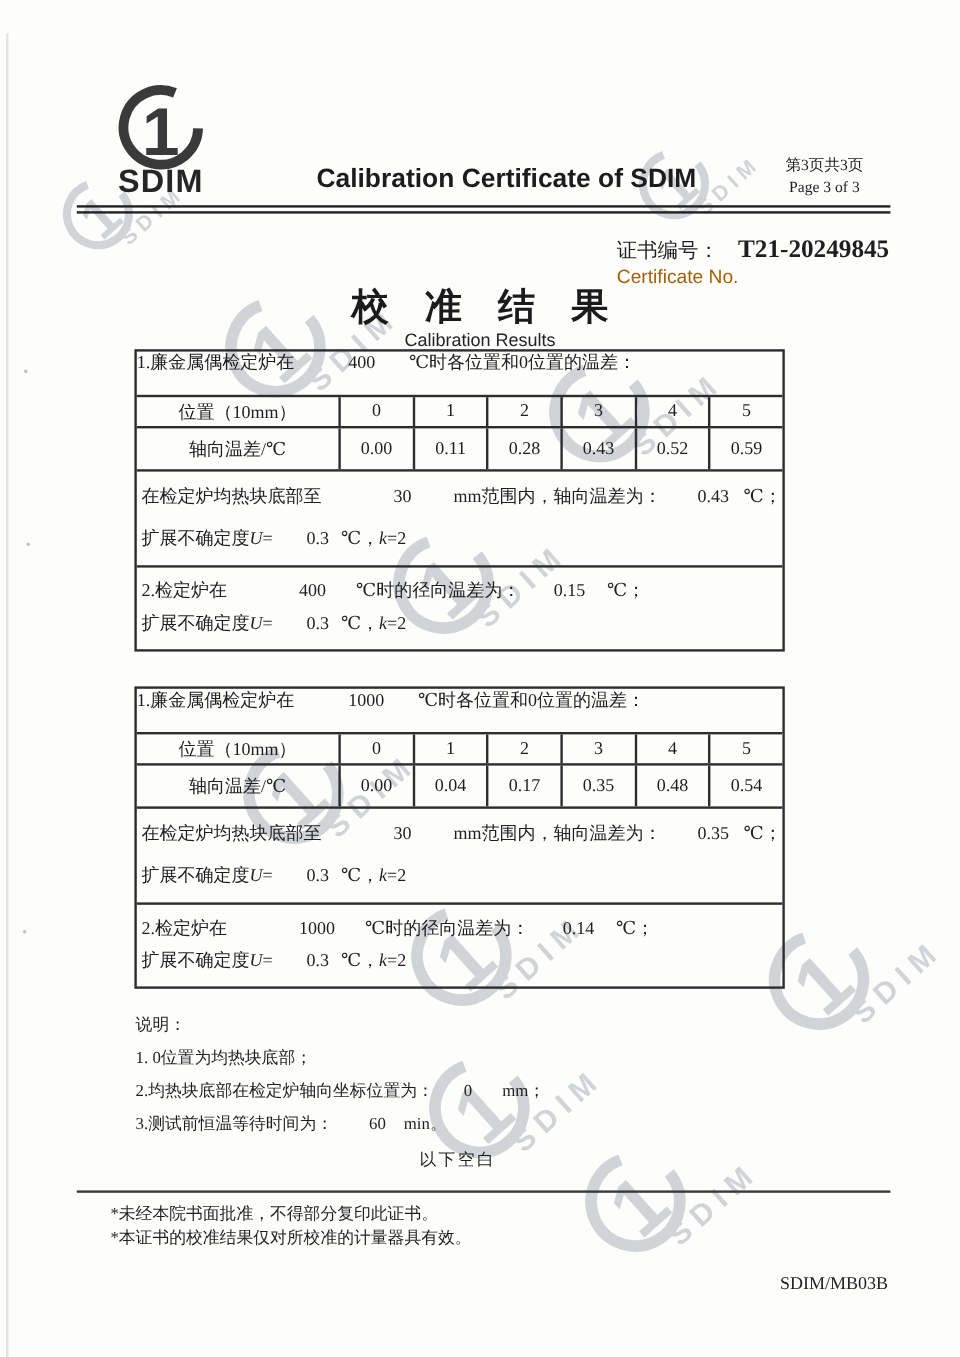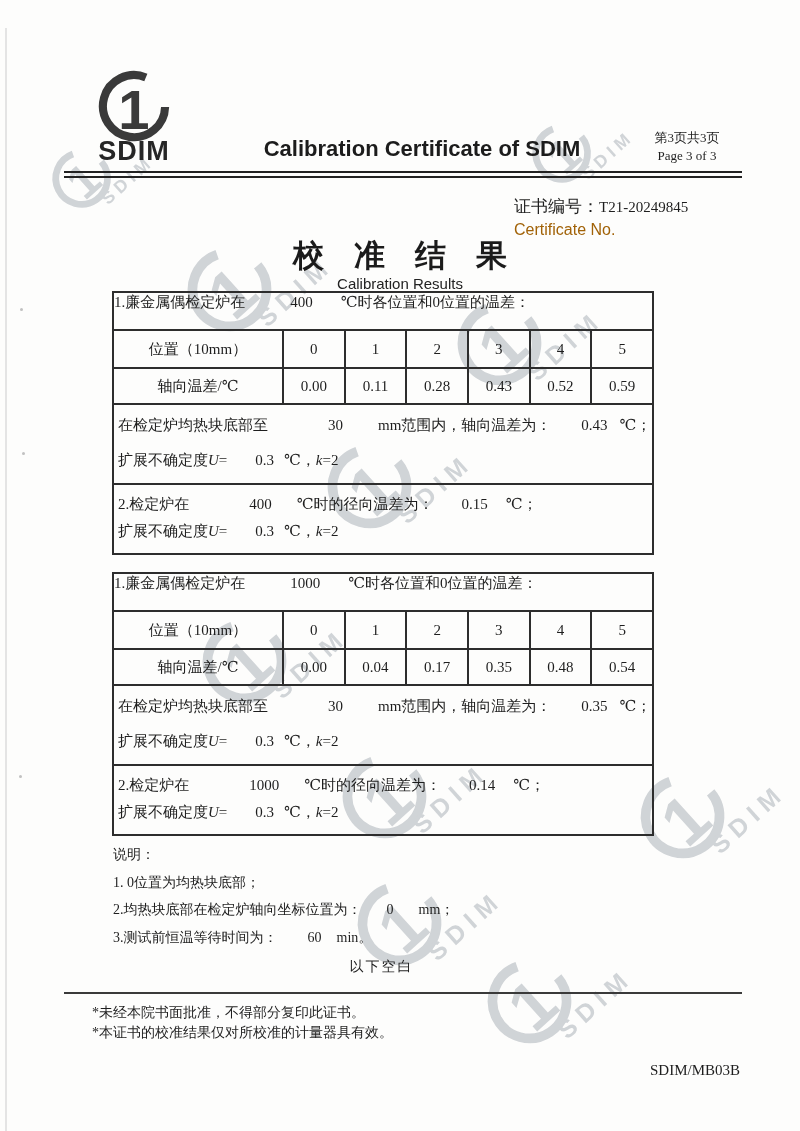--- a/index.html
+++ b/index.html
@@ -36,37 +36,37 @@
   .title-en{
     position:absolute;left:188px;width:468px;top:136px;text-align:center;
     font-family:"Liberation Sans","DejaVu Sans",sans-serif;
     font-weight:bold;font-size:22px;color:#1c1c1c;white-space:nowrap;
   }
   .page-info{position:absolute;right:58px;top:129px;width:110px;text-align:center;font-size:13px;line-height:18px;}
   .double-rule{position:absolute;left:64px;right:58px;top:171px;height:3px;border-top:2.5px solid #222;border-bottom:2.5px solid #222;}
   
   .cert{position:absolute;left:514px;top:195px;white-space:nowrap;}
   .cert-label{font-size:17px;}
-  .cert-number{font-size:15px;margin-left:0;}
+  .cert-number{font-size:21px;margin-left:16px;font-weight:bold;}
   .cert-en{margin-top:3px;font-family:"Liberation Sans","DejaVu Sans",sans-serif;font-size:16px;color:#a16207;}
   
   .sec-zh{
     position:absolute;left:0;width:800px;top:235px;text-align:center;padding-left:30px;box-sizing:border-box;
     font-family:"Liberation Sans","DejaVu Sans",sans-serif;
     font-weight:bold;font-size:31px;letter-spacing:30px;color:#1b1b1b;
   }
   .sec-en{
     position:absolute;left:0;width:800px;top:275px;text-align:center;
     font-family:"Liberation Sans","DejaVu Sans",sans-serif;font-size:15px;color:#222;
   }
   
   .cal-table{position:absolute;left:112px;width:538px;border:2px solid #2d2d2d;font-size:15px;box-sizing:content-box;background:transparent;}
   .row-intro{height:36px;border-bottom:2px solid #2d2d2d;display:flex;align-items:center;padding-left:0;}
   .row-grid{display:grid;grid-template-columns:168px repeat(6,1fr);border-bottom:2px solid #2d2d2d;}
-  .row-grid .cell{height:36px;display:flex;align-items:center;justify-content:center;border-left:2px solid #2d2d2d;}
+  .row-grid .cell{height:24px;display:flex;align-items:center;justify-content:center;border-left:2px solid #2d2d2d;}
   .row-grid.axial .cell{height:34px;}
   .row-grid .cell:first-child{border-left:none;}
   .row-block{height:80px;box-sizing:border-box;border-bottom:2px solid #2d2d2d;padding:11px 0 13px 4px;display:flex;flex-direction:column;justify-content:space-between;}
   .row-block.last{height:68px;border-bottom:none;padding:10px 0 12px 4px;}
   .fl{display:flex;align-items:baseline;white-space:nowrap;}
   .it{font-style:italic;}
   .ml10{margin-left:10px}.ml12{margin-left:12px}.ml15{margin-left:15px}
   .ml18{margin-left:18px}.ml25{margin-left:25px}.ml28{margin-left:28px}
   .ml30{margin-left:30px}.ml35{margin-left:35px}.ml45{margin-left:45px}.ml60{margin-left:60px}
   

